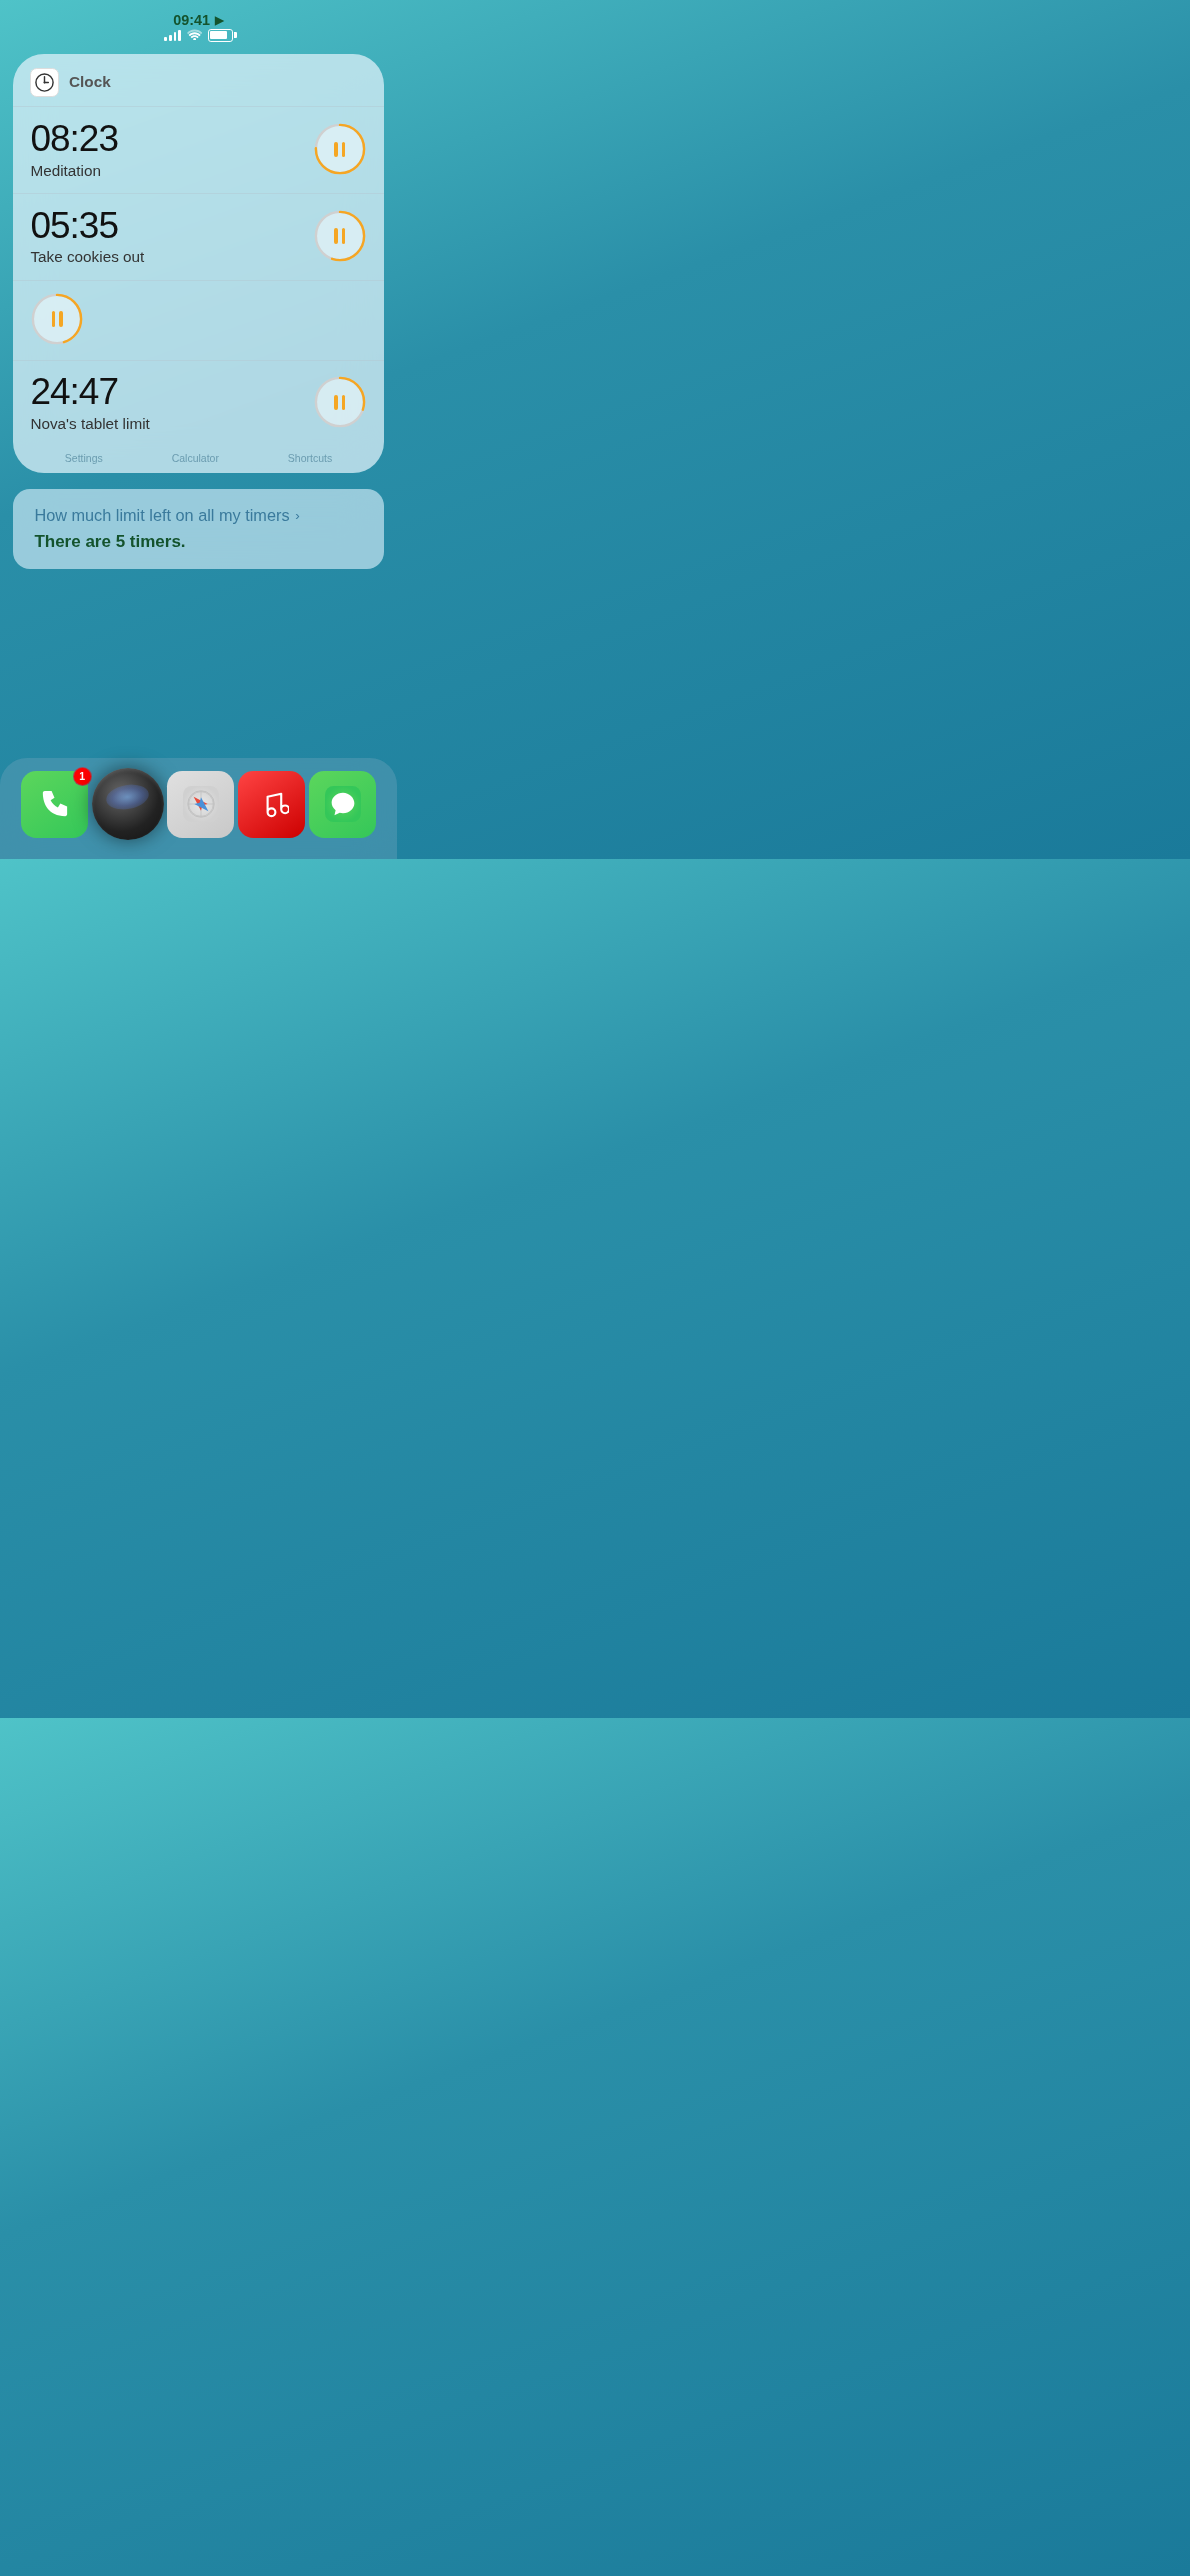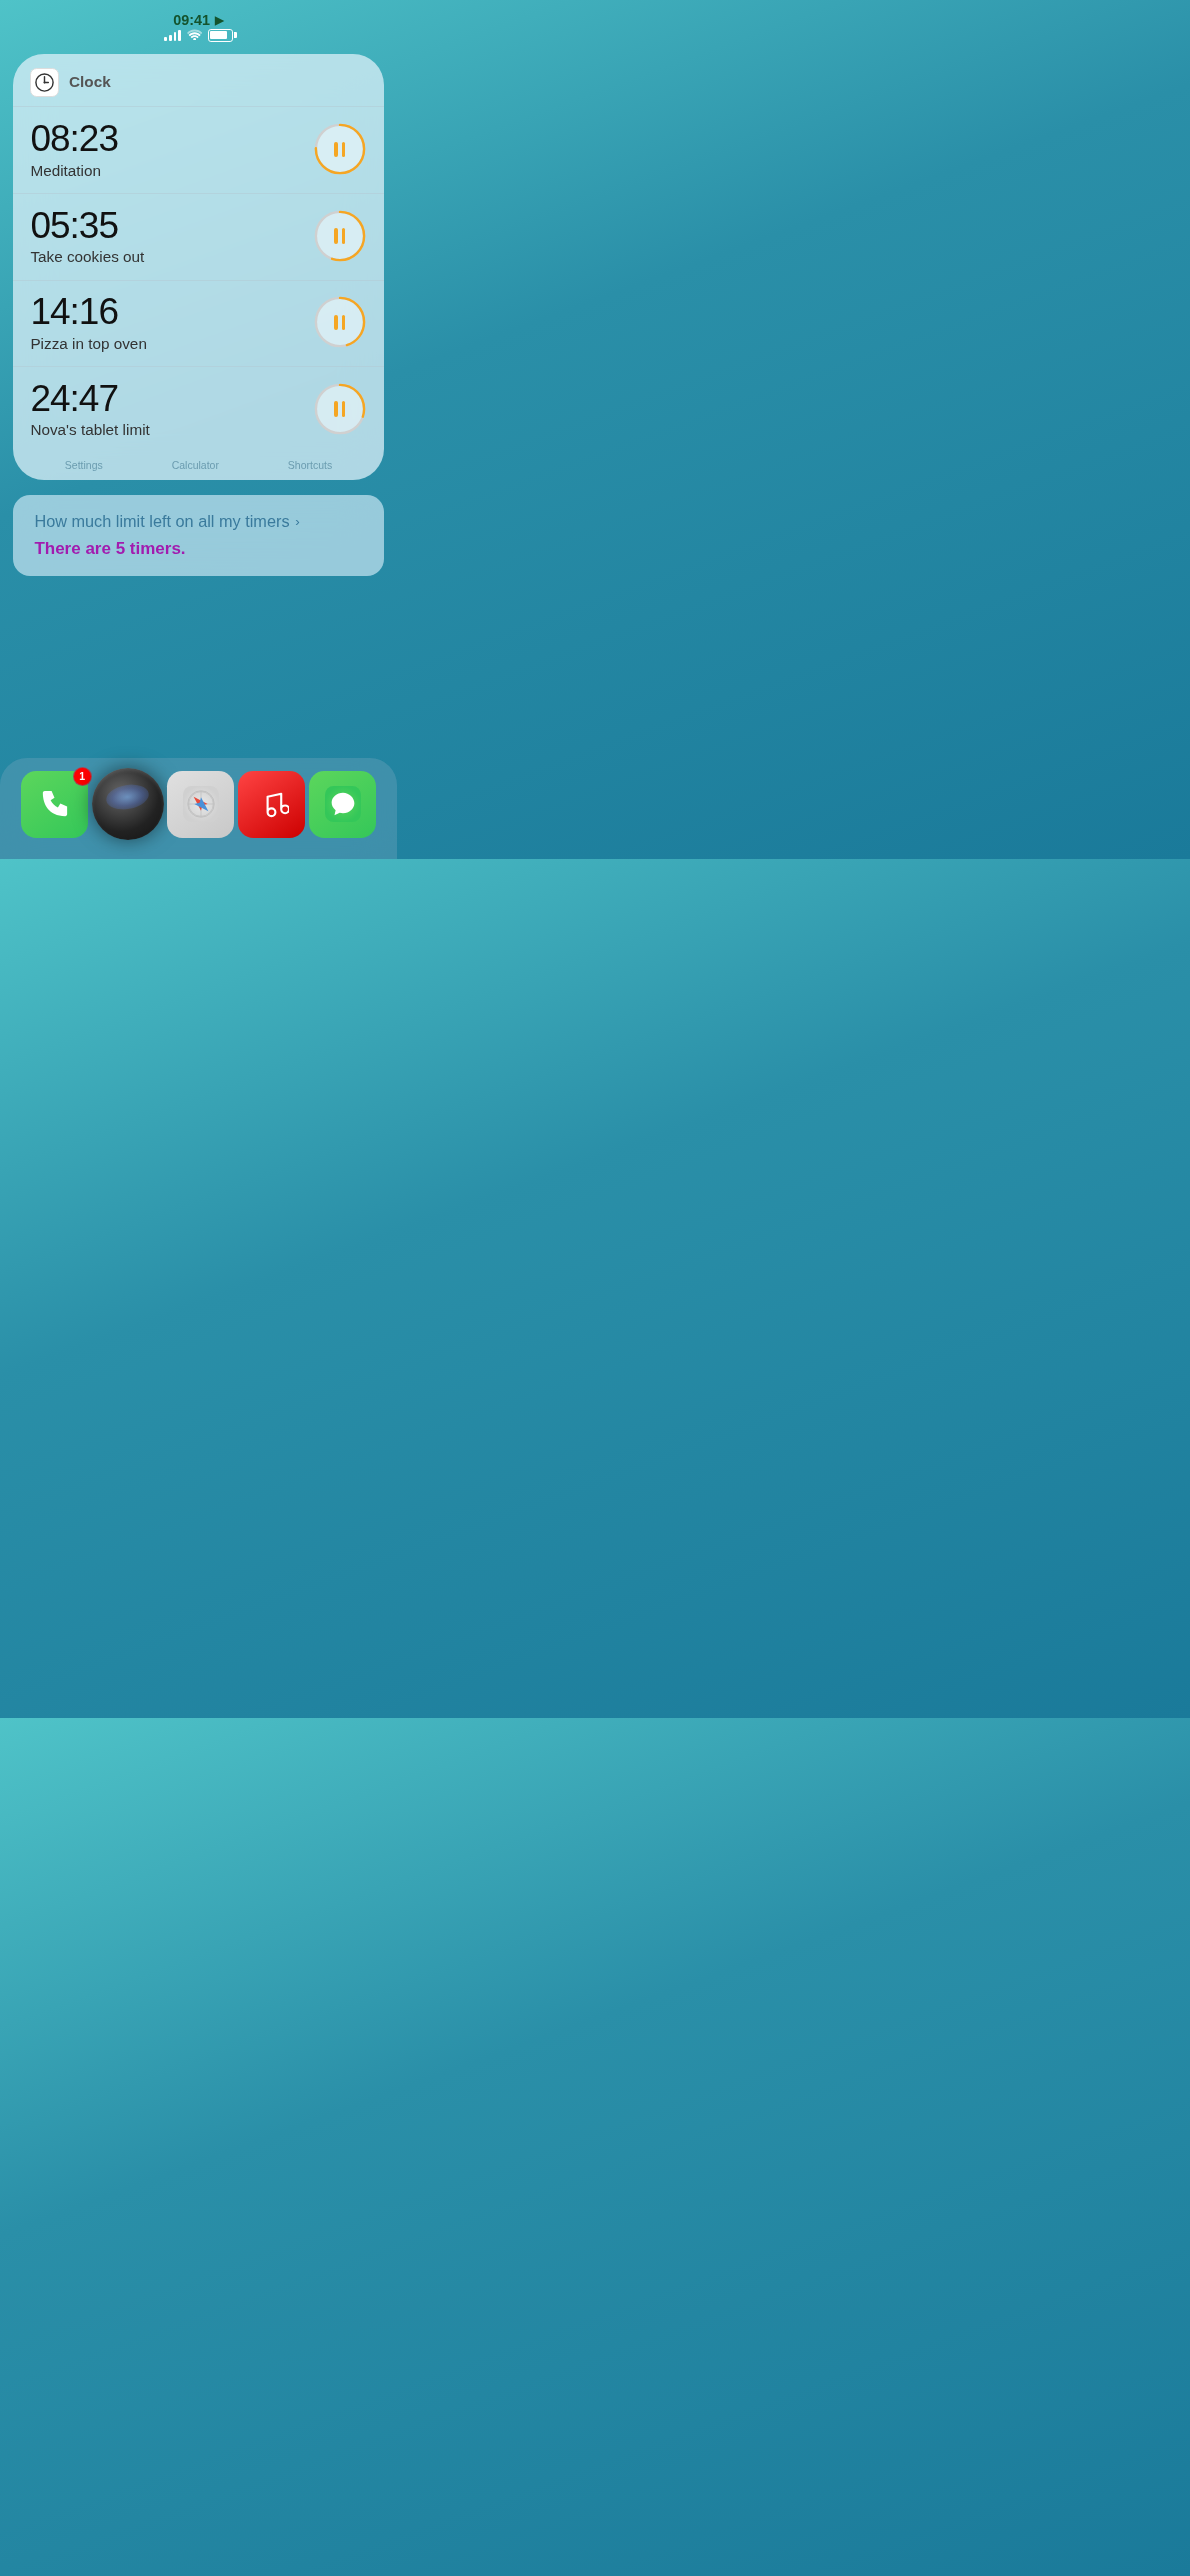--- a/index.html
+++ b/index.html
@@ -220,21 +220,21 @@
     }
 
     .chevron-right {
       color: #3a7a9c;
       font-size: 13.4px;
     }
 
     .siri-answer {
       font-size: 17px;
       font-weight: 700;
-      color: #a21caf;
+      color: #14532d;
     }
 
     
     .dock {
       position: absolute;
       bottom: 0;
       left: 0;
       right: 0;
       padding: 9.6px 19px 19px;
       background: rgba(100, 160, 185, 0.45);
@@ -391,24 +391,20 @@
       </svg>
       <div class="pause-btn-inner">
         <div class="pause-icon">
           <div class="pause-bar"></div>
           <div class="pause-bar"></div>
         </div>
       </div>
     </div>
   </div>
       <div class="timer-row">
-    <div class="timer-info">
-      <div class="timer-time">14:16</div>
-      <div class="timer-label">Pizza in top oven</div>
-    </div>
     <div class="pause-btn">
       <svg class="circle-progress" width="54" height="54" viewBox="0 0 56 56">
         <circle cx="28" cy="28" r="25" fill="none" stroke="#d0d0d0" stroke-width="2.5"></circle>
         <circle cx="28" cy="28" r="25" fill="none" stroke="#f5a623" stroke-width="2.5" stroke-dasharray="157.07963267948966" stroke-dashoffset="86.39379797371932" stroke-linecap="round"></circle>
       </svg>
       <div class="pause-btn-inner">
         <div class="pause-icon">
           <div class="pause-bar"></div>
           <div class="pause-bar"></div>
         </div>

